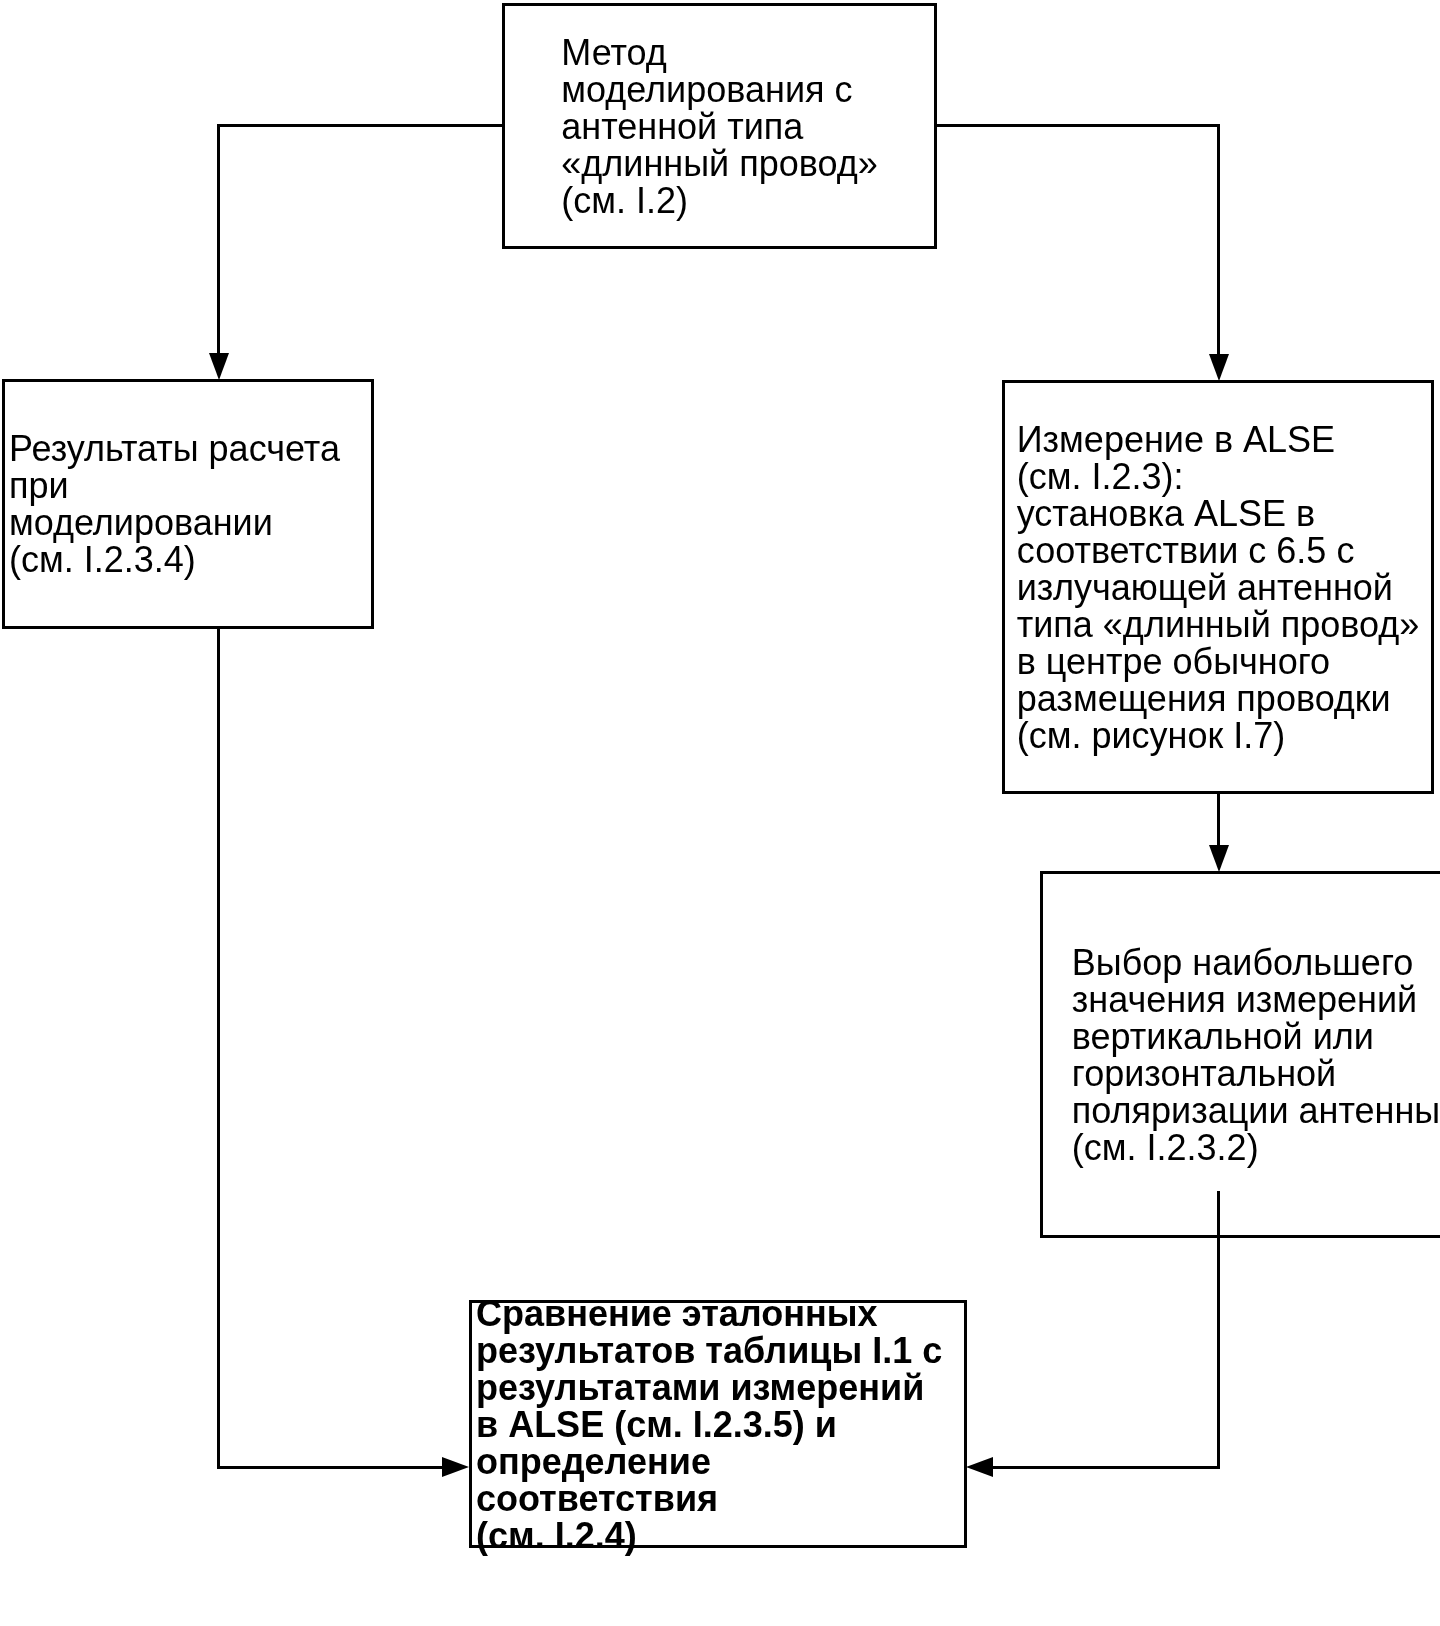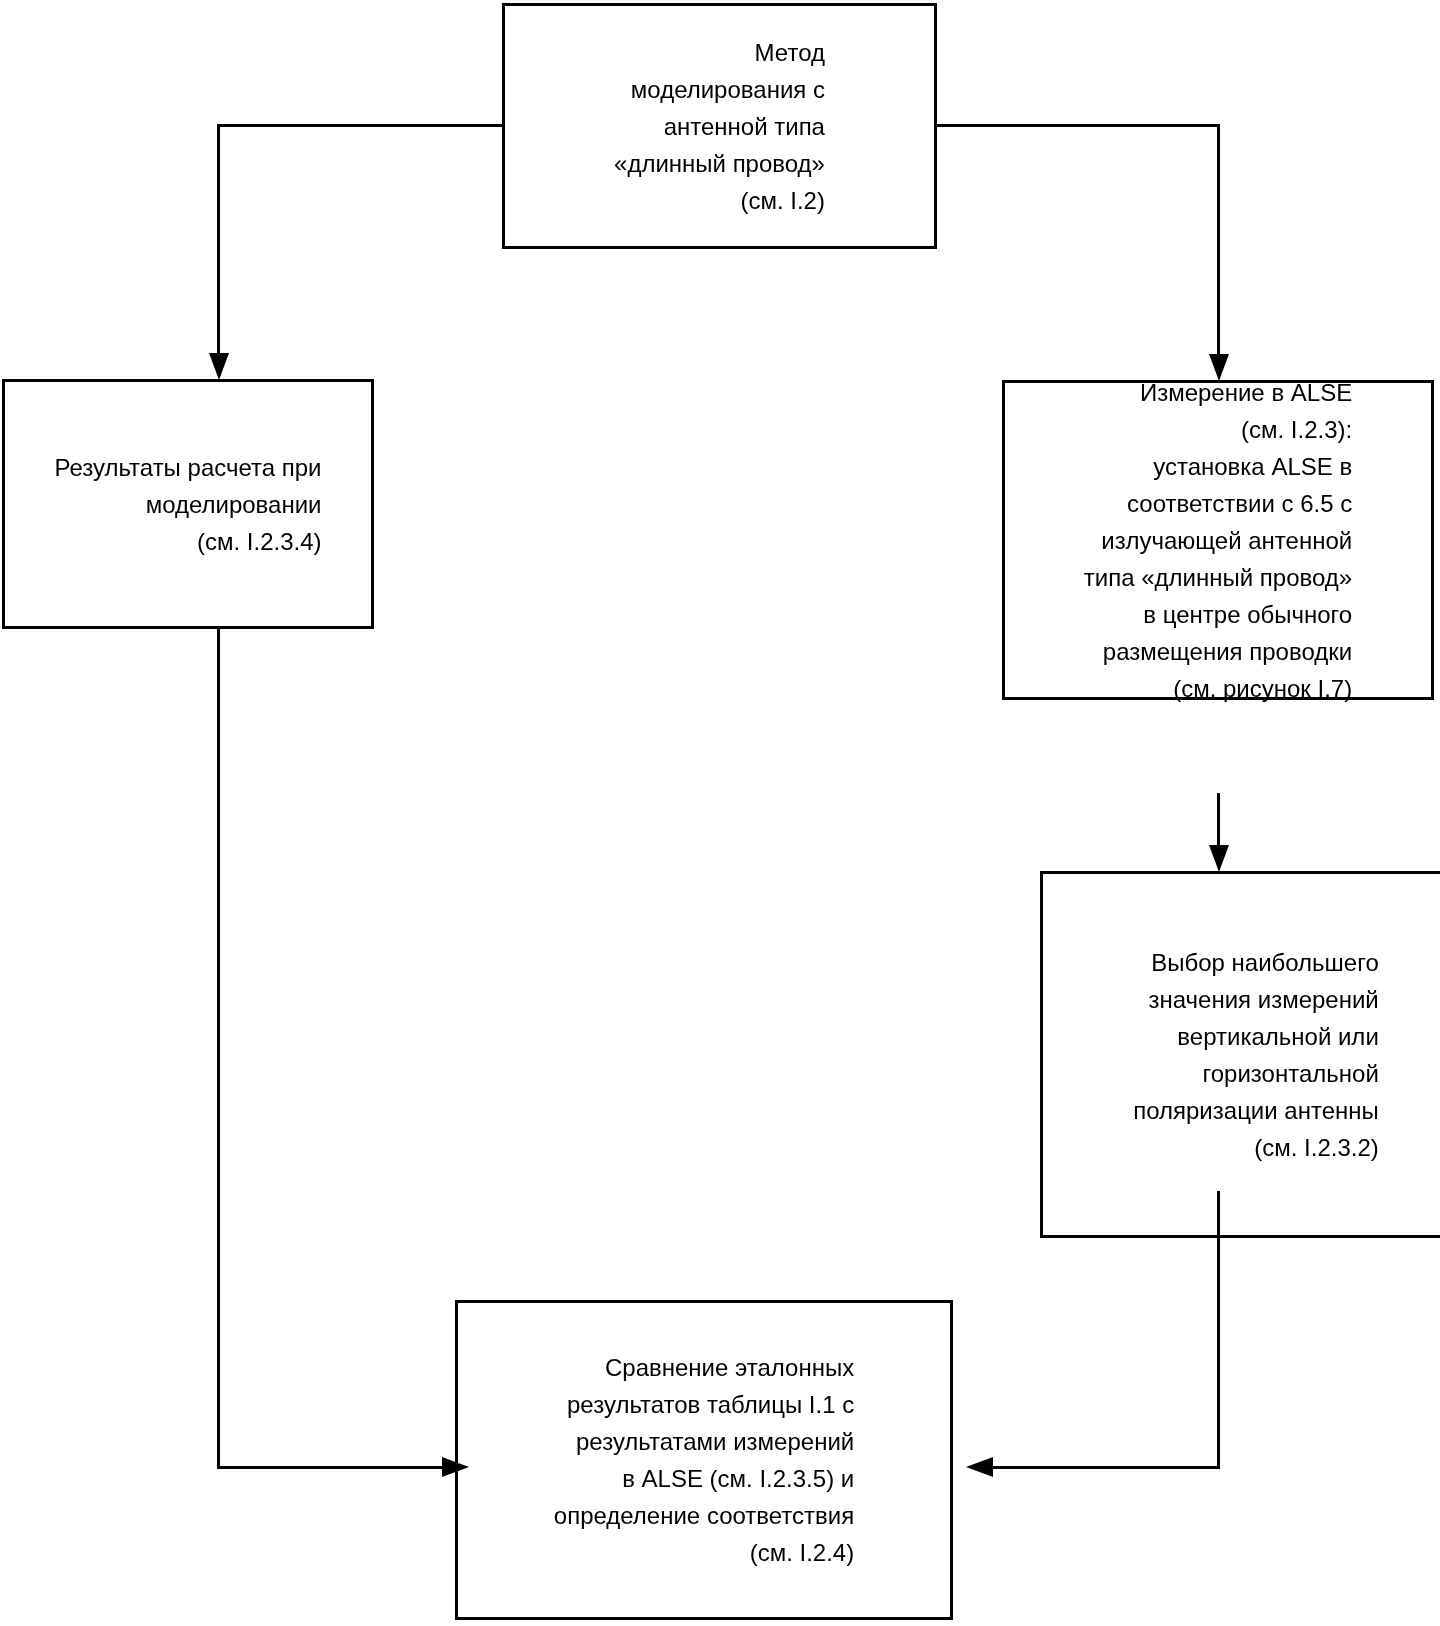--- a/index.html
+++ b/index.html
@@ -15,22 +15,22 @@
     position: absolute;
     box-sizing: border-box;
     border: 3px solid #000000;
     background: #ffffff;
     display: flex;
     align-items: center;
     justify-content: center;
   }
   .box-label {
     white-space: pre-line;
-    text-align: right;
-    font-size: 24px;
+    text-align: left;
+    font-size: 36px;
     line-height: 37px;
     color: #000000;
     padding: 0 4px;
   }
   .hline, .vline { position: absolute; background: #000000; }
   .arrow { position: absolute; width: 0; height: 0; }
   .arrow-down {
     border-left: 10px solid transparent;
     border-right: 10px solid transparent;
     border-top: 27px solid #000000;
@@ -58,42 +58,42 @@
 «длинный провод»
 (см. I.2)</div>
   </div>
 
   <div class="box" style="left:2px; top:379px; width:372px; height:250px;">
     <div class="box-label">Результаты расчета при
 моделировании
 (см. I.2.3.4)</div>
   </div>
 
-  <div class="box" style="left:1002px; top:380px; width:432px; height:320px;">
+  <div class="box" style="left:1002px; top:380px; width:432px; height:414px;">
     <div class="box-label">Измерение в ALSE
 (см. I.2.3):
 установка ALSE в
 соответствии с 6.5 с
 излучающей антенной
 типа «длинный провод»
 в центре обычного
 размещения проводки
 (см. рисунок I.7)</div>
   </div>
 
   <div class="box" style="left:1040px; top:871px; width:432px; height:367px;">
     <div class="box-label">Выбор наибольшего
 значения измерений
 вертикальной или
 горизонтальной
 поляризации антенны
 (см. I.2.3.2)</div>
   </div>
 
-  <div class="box" style="left:455px; top:1300px; width:498px; height:320px;">
+  <div class="box" style="left:469px; top:1300px; width:498px; height:248px;font-weight:bold;">
     <div class="box-label">Сравнение эталонных
 результатов таблицы I.1 с
 результатами измерений
 в ALSE (см. I.2.3.5) и
 определение соответствия
 (см. I.2.4)</div>
   </div>
 
   <div class="hline" style="left:217px; top:124px; width:287px; height:3px;"></div>
   <div class="vline" style="left:217px; top:124px; width:3px; height:230px;"></div>

